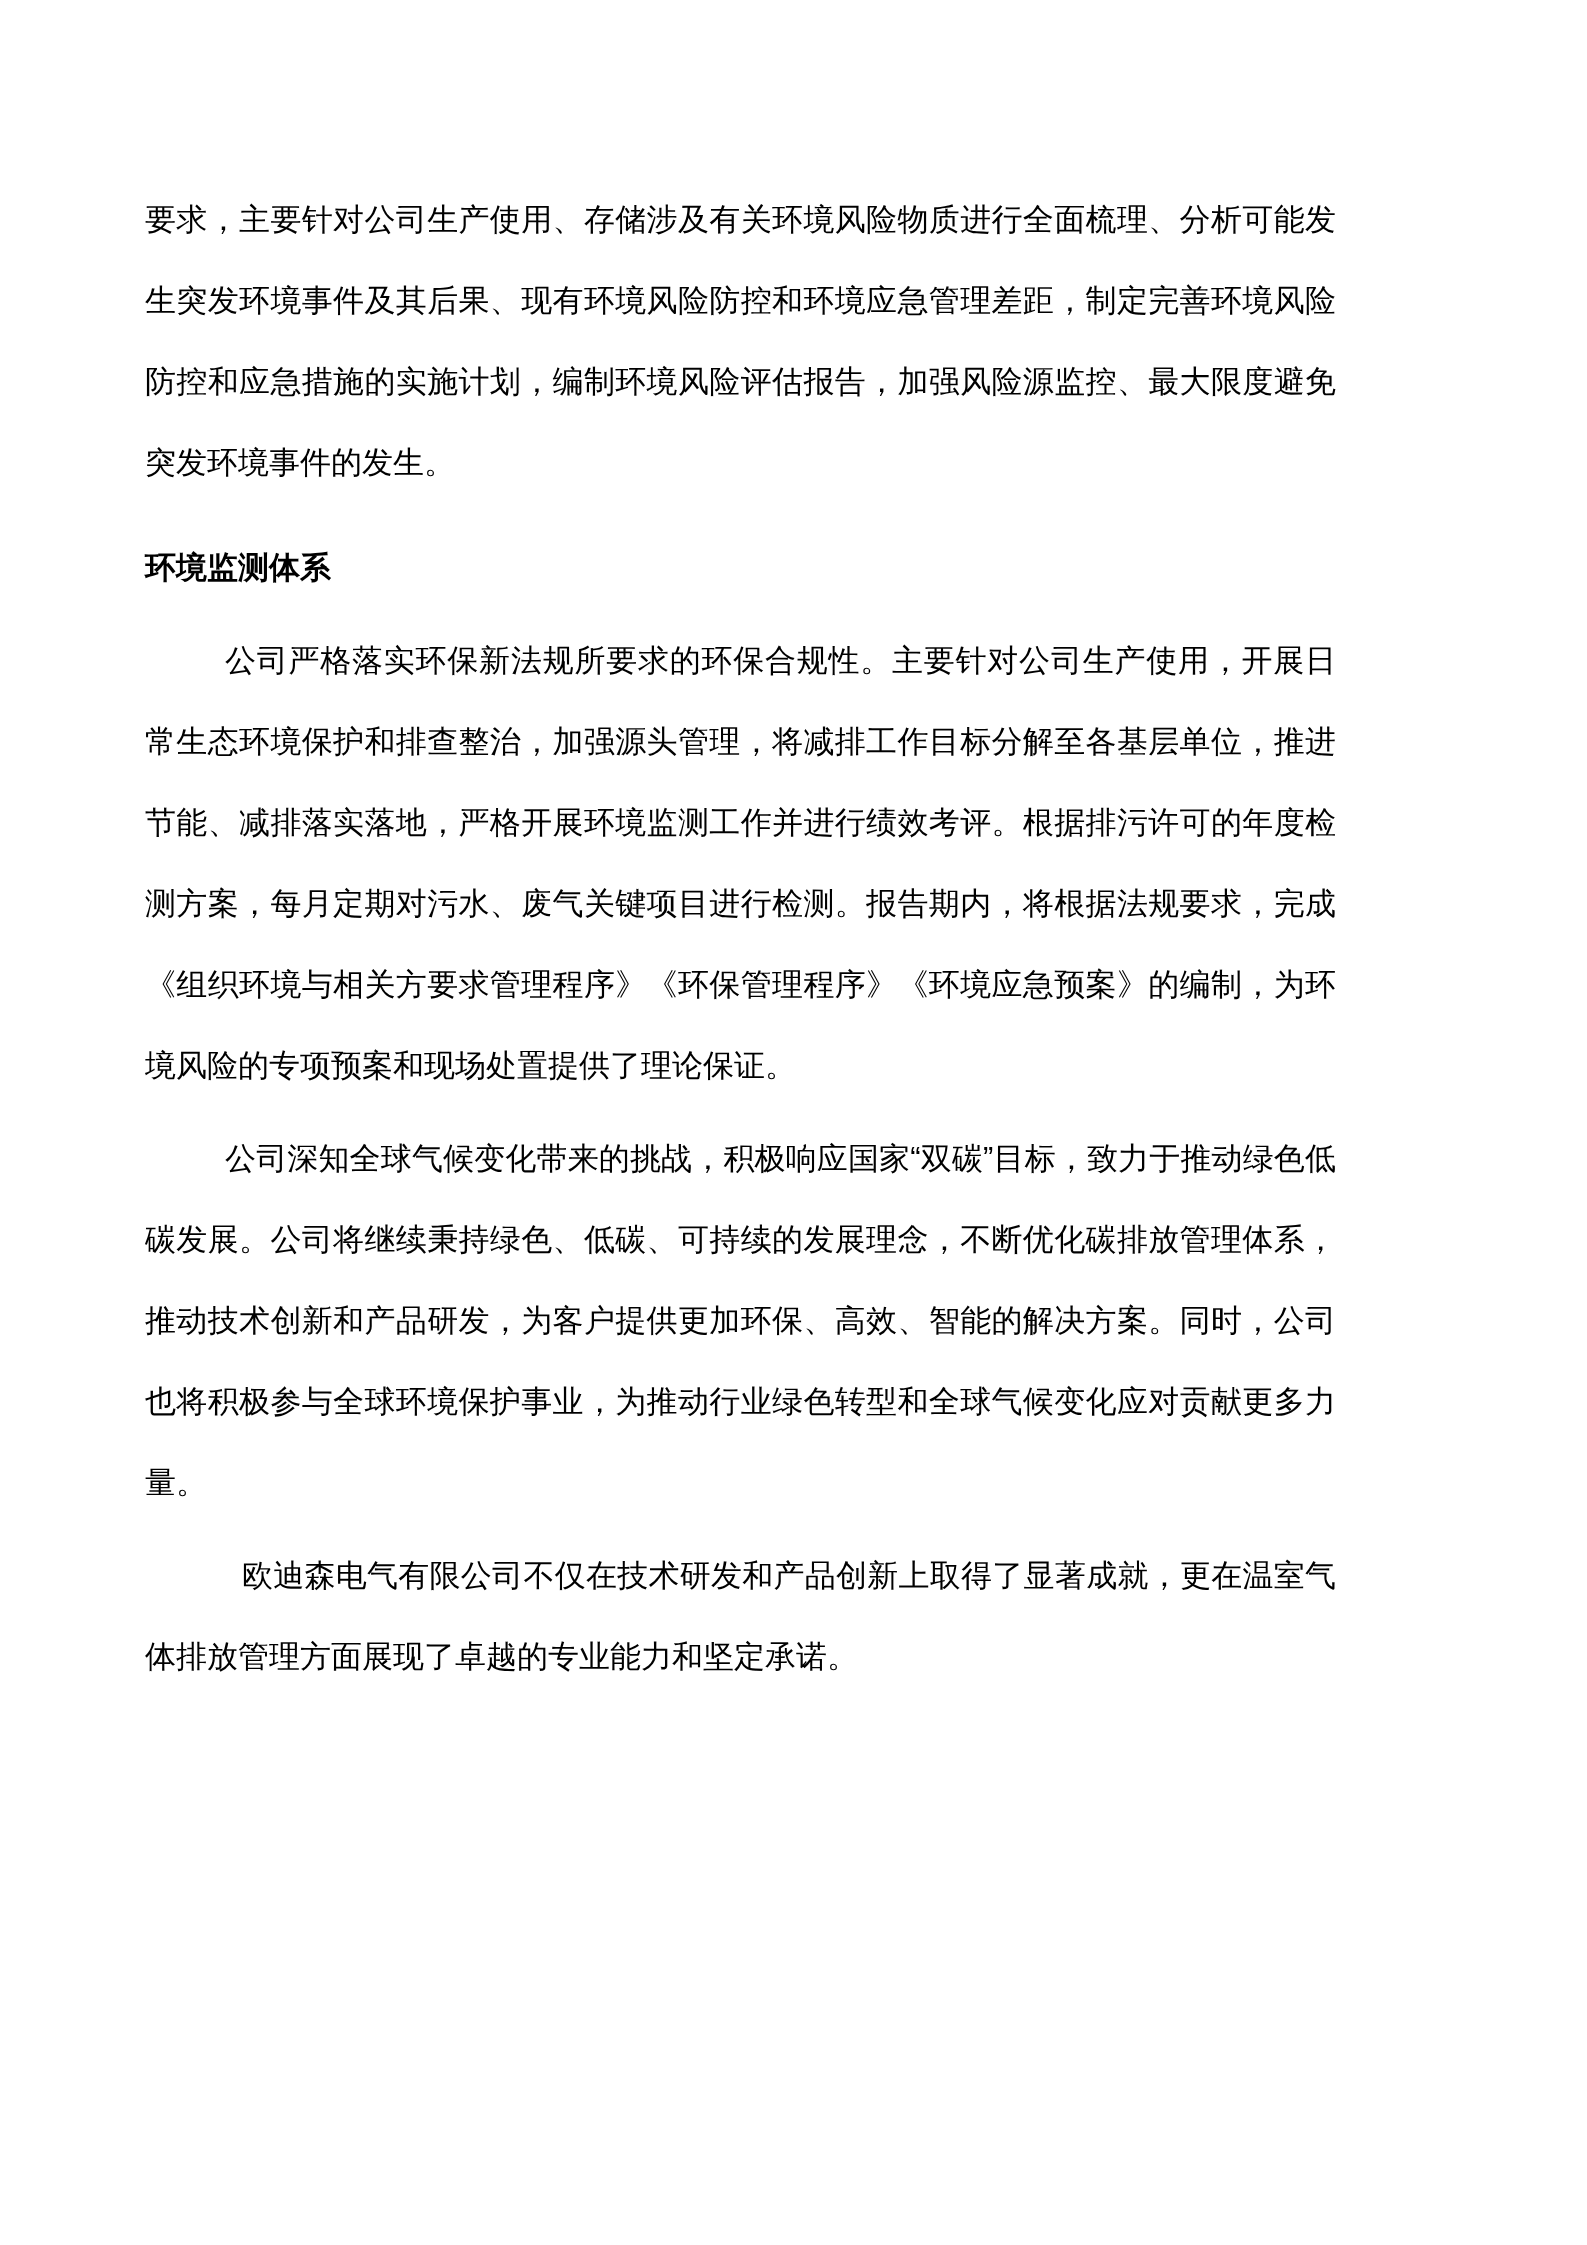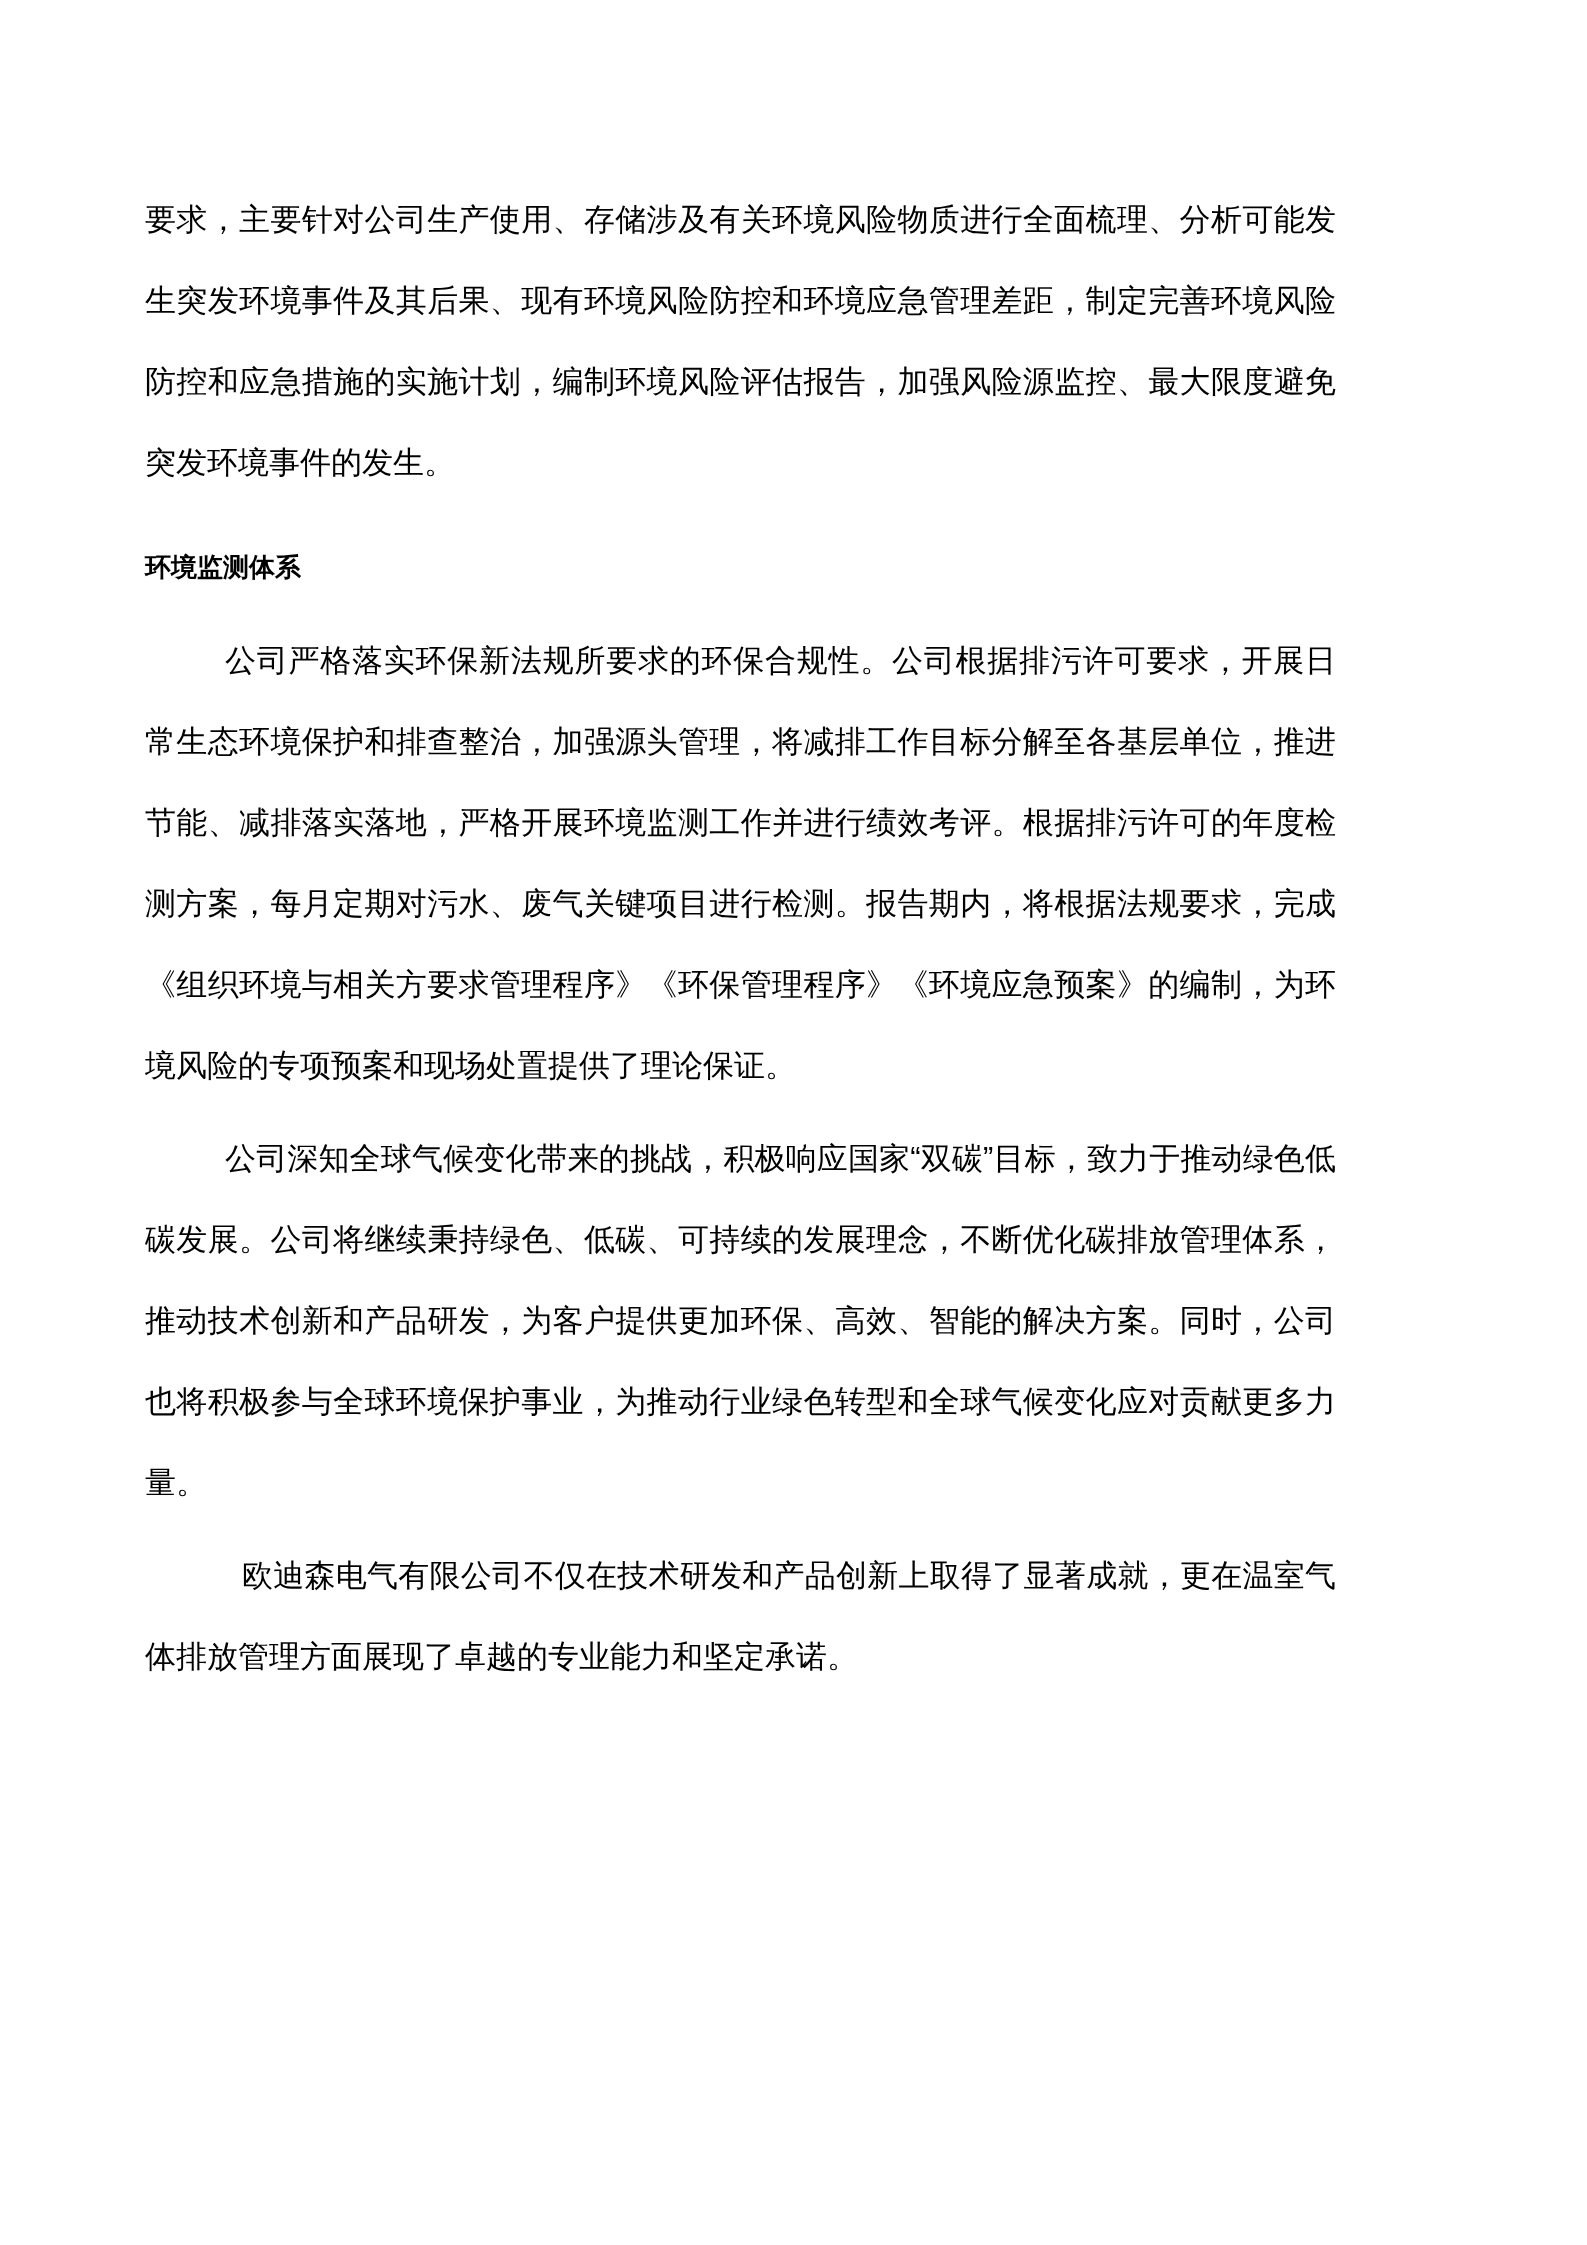--- a/index.html
+++ b/index.html
@@ -26,35 +26,35 @@
     font-weight: 400;
   }
   .body-para.indent {
     text-indent: 80px;
   }
   .body-para.indent-lg {
     text-indent: 97px;
   }
   .section-heading {
     margin: 24px 0 12px 0;
-    font-size: 26px;
+    font-size: 31px;
     line-height: 81px;
     font-weight: 700;
     text-align: left;
   }
 </style>
 </head>
 <body>
 
 <div class="page">
   <p class="body-para">要求，主要针对公司生产使用、存储涉及有关环境风险物质进行全面梳理、分析可能发生突发环境事件及其后果、现有环境风险防控和环境应急管理差距，制定完善环境风险防控和应急措施的实施计划，编制环境风险评估报告，加强风险源监控、最大限度避免突发环境事件的发生。</p>
 
   <h2 class="section-heading">环境监测体系</h2>
 
-  <p class="body-para indent">公司严格落实环保新法规所要求的环保合规性。公司根据排污许可要求，开展日常生态环境保护和排查整治，加强源头管理，将减排工作目标分解至各基层单位，推进节能、减排落实落地，严格开展环境监测工作并进行绩效考评。根据排污许可的年度检测方案，每月定期对污水、废气关键项目进行检测。报告期内，将根据法规要求，完成《组织环境与相关方要求管理程序》《环保管理程序》《环境应急预案》的编制，为环境风险的专项预案和现场处置提供了理论保证。</p>
+  <p class="body-para indent">公司严格落实环保新法规所要求的环保合规性。主要针对公司生产使用，开展日常生态环境保护和排查整治，加强源头管理，将减排工作目标分解至各基层单位，推进节能、减排落实落地，严格开展环境监测工作并进行绩效考评。根据排污许可的年度检测方案，每月定期对污水、废气关键项目进行检测。报告期内，将根据法规要求，完成《组织环境与相关方要求管理程序》《环保管理程序》《环境应急预案》的编制，为环境风险的专项预案和现场处置提供了理论保证。</p>
 
 
   <p class="body-para indent">公司深知全球气候变化带来的挑战，积极响应国家“双碳”目标，致力于推动绿色低碳发展。公司将继续秉持绿色、低碳、可持续的发展理念，不断优化碳排放管理体系，推动技术创新和产品研发，为客户提供更加环保、高效、智能的解决方案。同时，公司也将积极参与全球环境保护事业，为推动行业绿色转型和全球气候变化应对贡献更多力量。</p>
 
   <p class="body-para indent-lg">欧迪森电气有限公司不仅在技术研发和产品创新上取得了显著成就，更在温室气体排放管理方面展现了卓越的专业能力和坚定承诺。</p>
 
 
 </div>
 
 </body></html>

